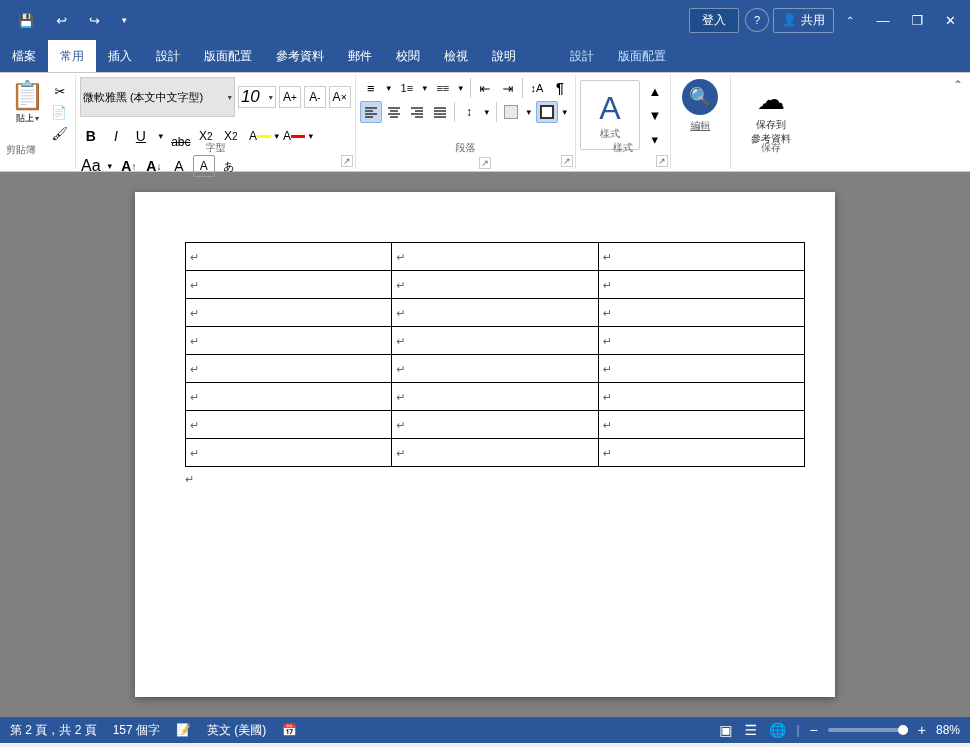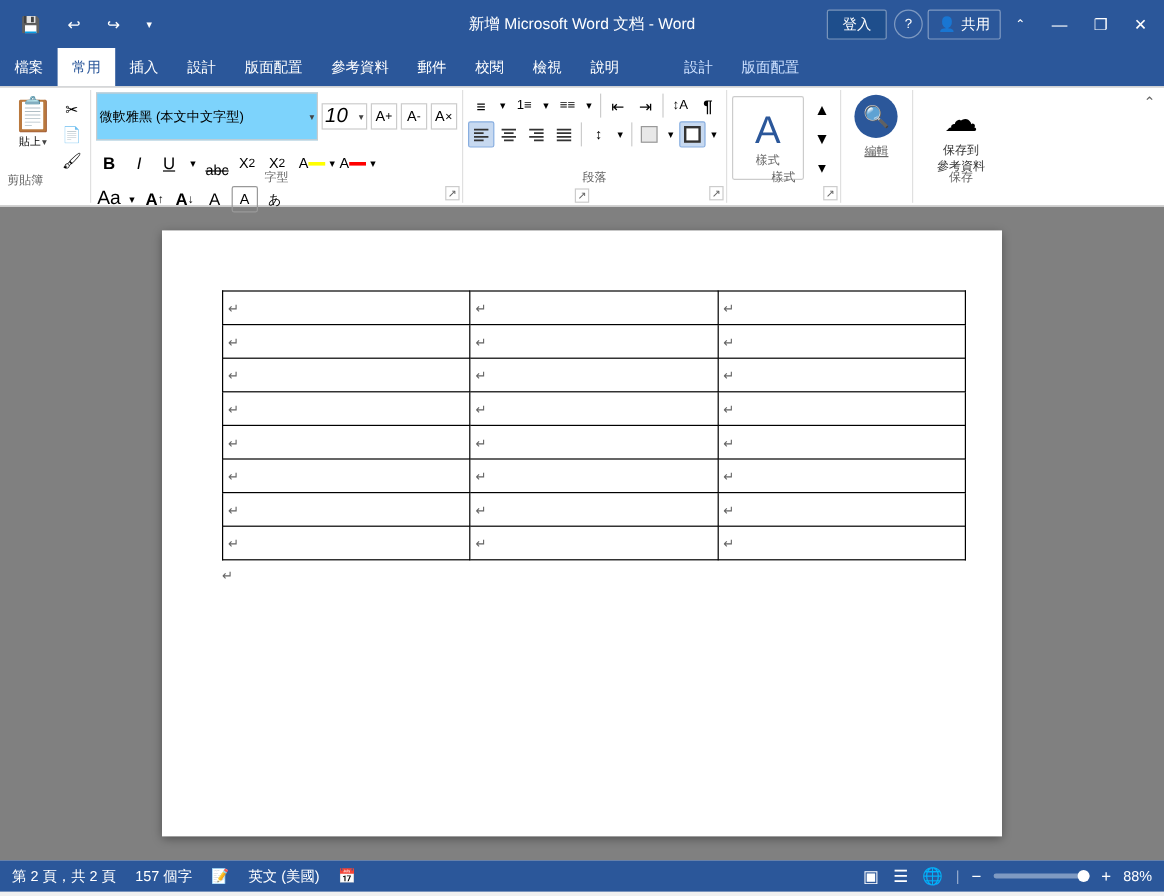--- a/index.html
+++ b/index.html
@@ -158,24 +158,24 @@
     }
     .font-row {
       display: flex;
       align-items: center;
       gap: 3px;
     }
     .font-name-select {
       border: 1px solid #ccc;
       font-size: 11px;
       padding: 19px 2px;
-      width: 185px;
+      width: 155px;
       height: 22px;
       cursor: pointer;
-      background: #7dd3fc;
+      background: #e5e5e5;
       display: flex; align-items: center; justify-content: space-between;
     }
     .font-size-select {
       border: 1px solid #ccc;
       font-size: 11px;
       padding: 1px 2px;
       width: 38px;
       height: 22px;
       cursor: pointer;
       background: white;
@@ -406,21 +406,20 @@
 </head>
 <body>
 
 <div id="title-bar">
   <div class="window-controls">
     <div class="title-btn">💾</div>
     <div class="title-btn">↩</div>
     <div class="title-btn">↪</div>
     <div class="title-btn" style="font-size:9px;">▾</div>
   </div>
-  <span class="title-text">新增 Microsoft Word 文档 - Word</span>
   <div class="right-controls">
     <div class="login-btn">登入</div>
     <div class="qa-icon">?</div>
     <div class="share-btn">
       <span>👤</span>
       <span>共用</span>
     </div>
     <div class="title-btn" style="font-size:10px;">⌃</div>
     <div class="title-btn">—</div>
     <div class="title-btn">❐</div>

